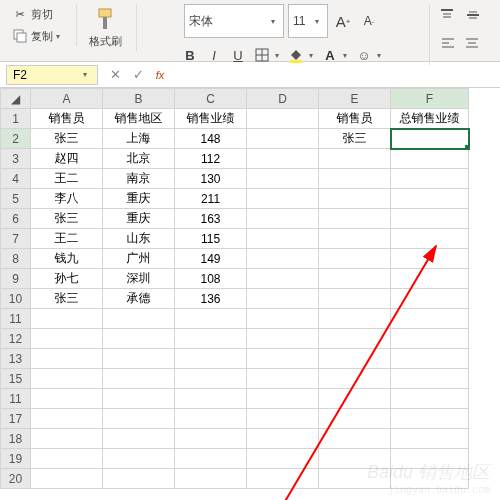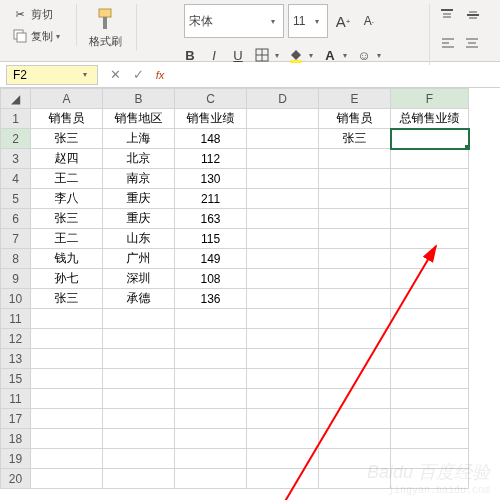--- a/index.html
+++ b/index.html
@@ -356,14 +356,14 @@
   <svg class="arrow" width="250" height="290">
     <defs>
         <marker id="ah" markerWidth="10" markerHeight="10" refX="8" refY="3" orient="auto">
           <path d="M0,0 L9,3 L0,6 Z" fill="red"></path>
         </marker>
       </defs>
     <line x1="68" y1="280" x2="230" y2="6" stroke="red" stroke-width="2" marker-end="url(#ah)"></line>
   </svg>
 </div>
 
-<div class="watermark">Baidu 百度经验</div>
+<div class="watermark">Baidu 销售地区</div>
 <div class="wm2">jingyan.baidu.com</div>
 
 </body></html>

